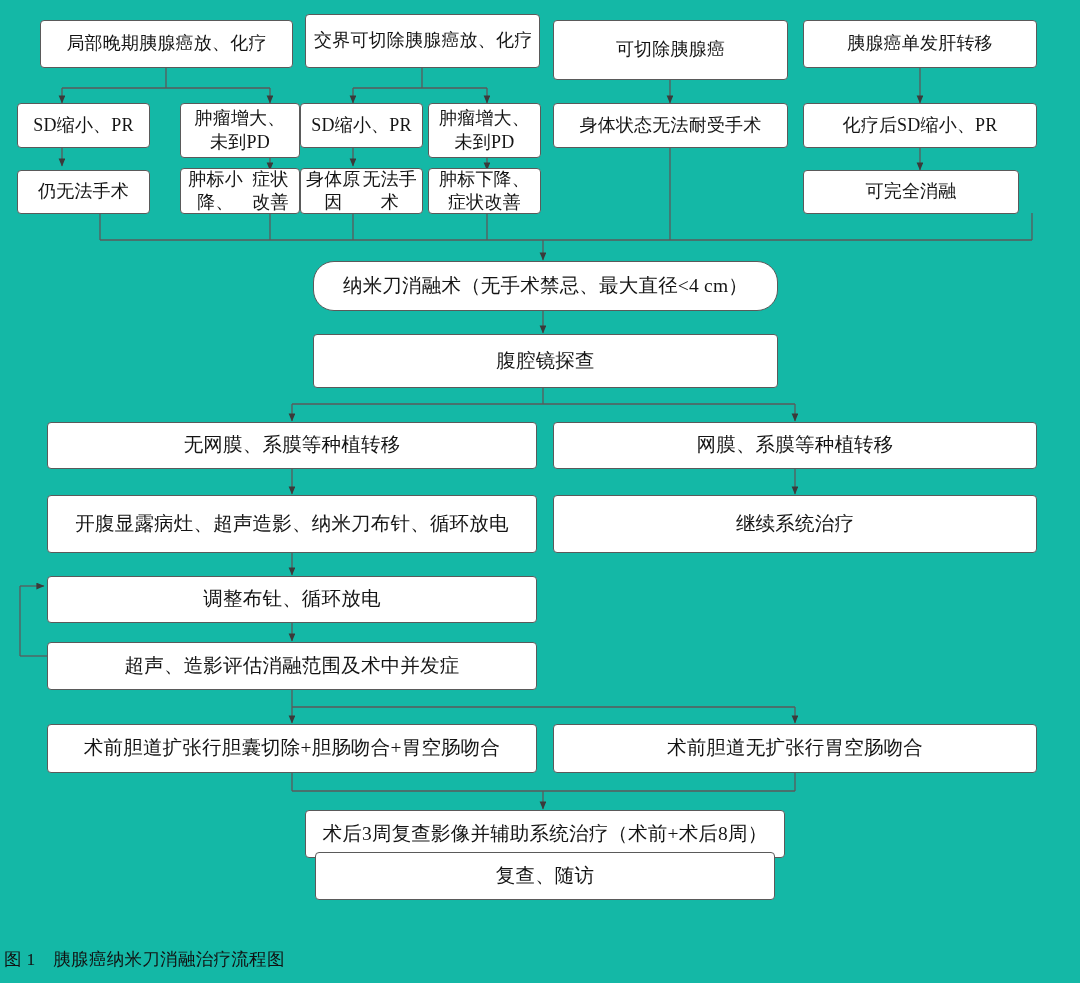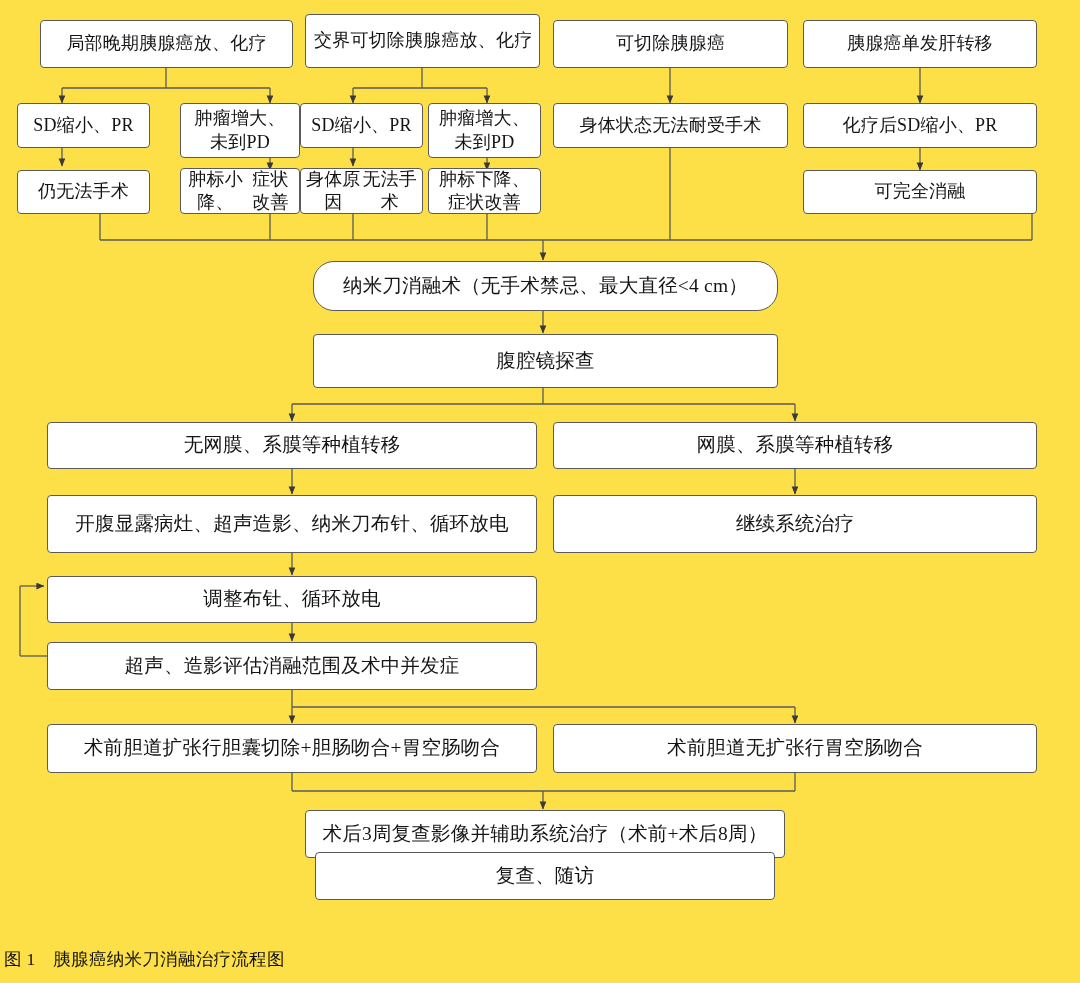--- a/index.html
+++ b/index.html
@@ -5,21 +5,21 @@
   html,body{margin:0;padding:0;background:#ffffff;}
   body{
     font-family:"Liberation Serif","DejaVu Serif",serif;
     color:#1a1a1a;
     -webkit-font-smoothing:none;
   }
   #canvas{
     position:relative;
     width:1080px;
     height:983px;
-    background:#fde047;
+    background:#14b8a6;
     overflow:hidden;
   }
   #wires{
     position:absolute;
     left:0; top:0;
     width:1080px; height:983px;
     pointer-events:none;
   }
   .node{
     position:absolute;
@@ -122,21 +122,21 @@
       <path d="M543,791 L543,809" marker-end="url(#ah)"></path>
 
       <path d="M543,858 L543,877" marker-end="url(#ah)"></path>
     </g>
   </svg>
 
   <div class="node fs18" style="left:40px;  top:20px;  width:253px; height:48px;">局部晚期胰腺癌放、化疗</div>
 
   <div class="node fs18 lead" style="left:305px; top:14px; width:235px; height:54px;">交界可切除胰腺癌放、化疗</div>
 
-  <div class="node fs18" style="left:553px; top:20px; width:235px; height:48px;">可切除胰腺癌</div>
+  <div class="node fs18" style="left:553px; top:20px; width:235px; height:60px;">可切除胰腺癌</div>
 
   <div class="node fs18" style="left:803px; top:20px; width:234px; height:48px;">胰腺癌单发肝转移</div>
 
   <div class="node fs18" style="left:17px;  top:103px; width:133px; height:45px;">SD缩小、PR</div>
 
   <div class="node fs18" style="left:180px; top:103px; width:120px; height:55px; flex-direction:column;">
     <span>肿瘤增大、</span>
     <span>未到PD</span>
   </div>
 
@@ -161,21 +161,21 @@
   <div class="node fs18" style="left:300px; top:168px; width:123px; height:46px; flex-direction:row;">
     <span>身体原因</span>
     <span>无法手术</span>
   </div>
 
   <div class="node fs18" style="left:428px; top:168px; width:113px; height:46px; flex-direction:column;">
     <span>肿标下降、</span>
     <span>症状改善</span>
   </div>
 
-  <div class="node fs18" style="left:803px; top:170px; width:234px; height:44px;">可完全消融</div>
+  <div class="node fs18" style="left:803px; top:170px; width:216px; height:44px;">可完全消融</div>
 
   <div class="node fs20" style="left:313px; top:261px; width:465px; height:50px;border-radius:21px;">纳米刀消融术（无手术禁忌、最大直径&lt;4 cm）</div>
 
   <div class="node fs20" style="left:313px; top:334px; width:465px; height:54px;">腹腔镜探查</div>
 
   <div class="node fs20" style="left:47px;  top:422px; width:490px; height:47px;">无网膜、系膜等种植转移</div>
 
   <div class="node fs20" style="left:553px; top:422px; width:484px; height:47px;">网膜、系膜等种植转移</div>
 
   <div class="node fs20" style="left:47px;  top:495px; width:490px; height:58px;">开腹显露病灶、超声造影、纳米刀布针、循环放电</div>

